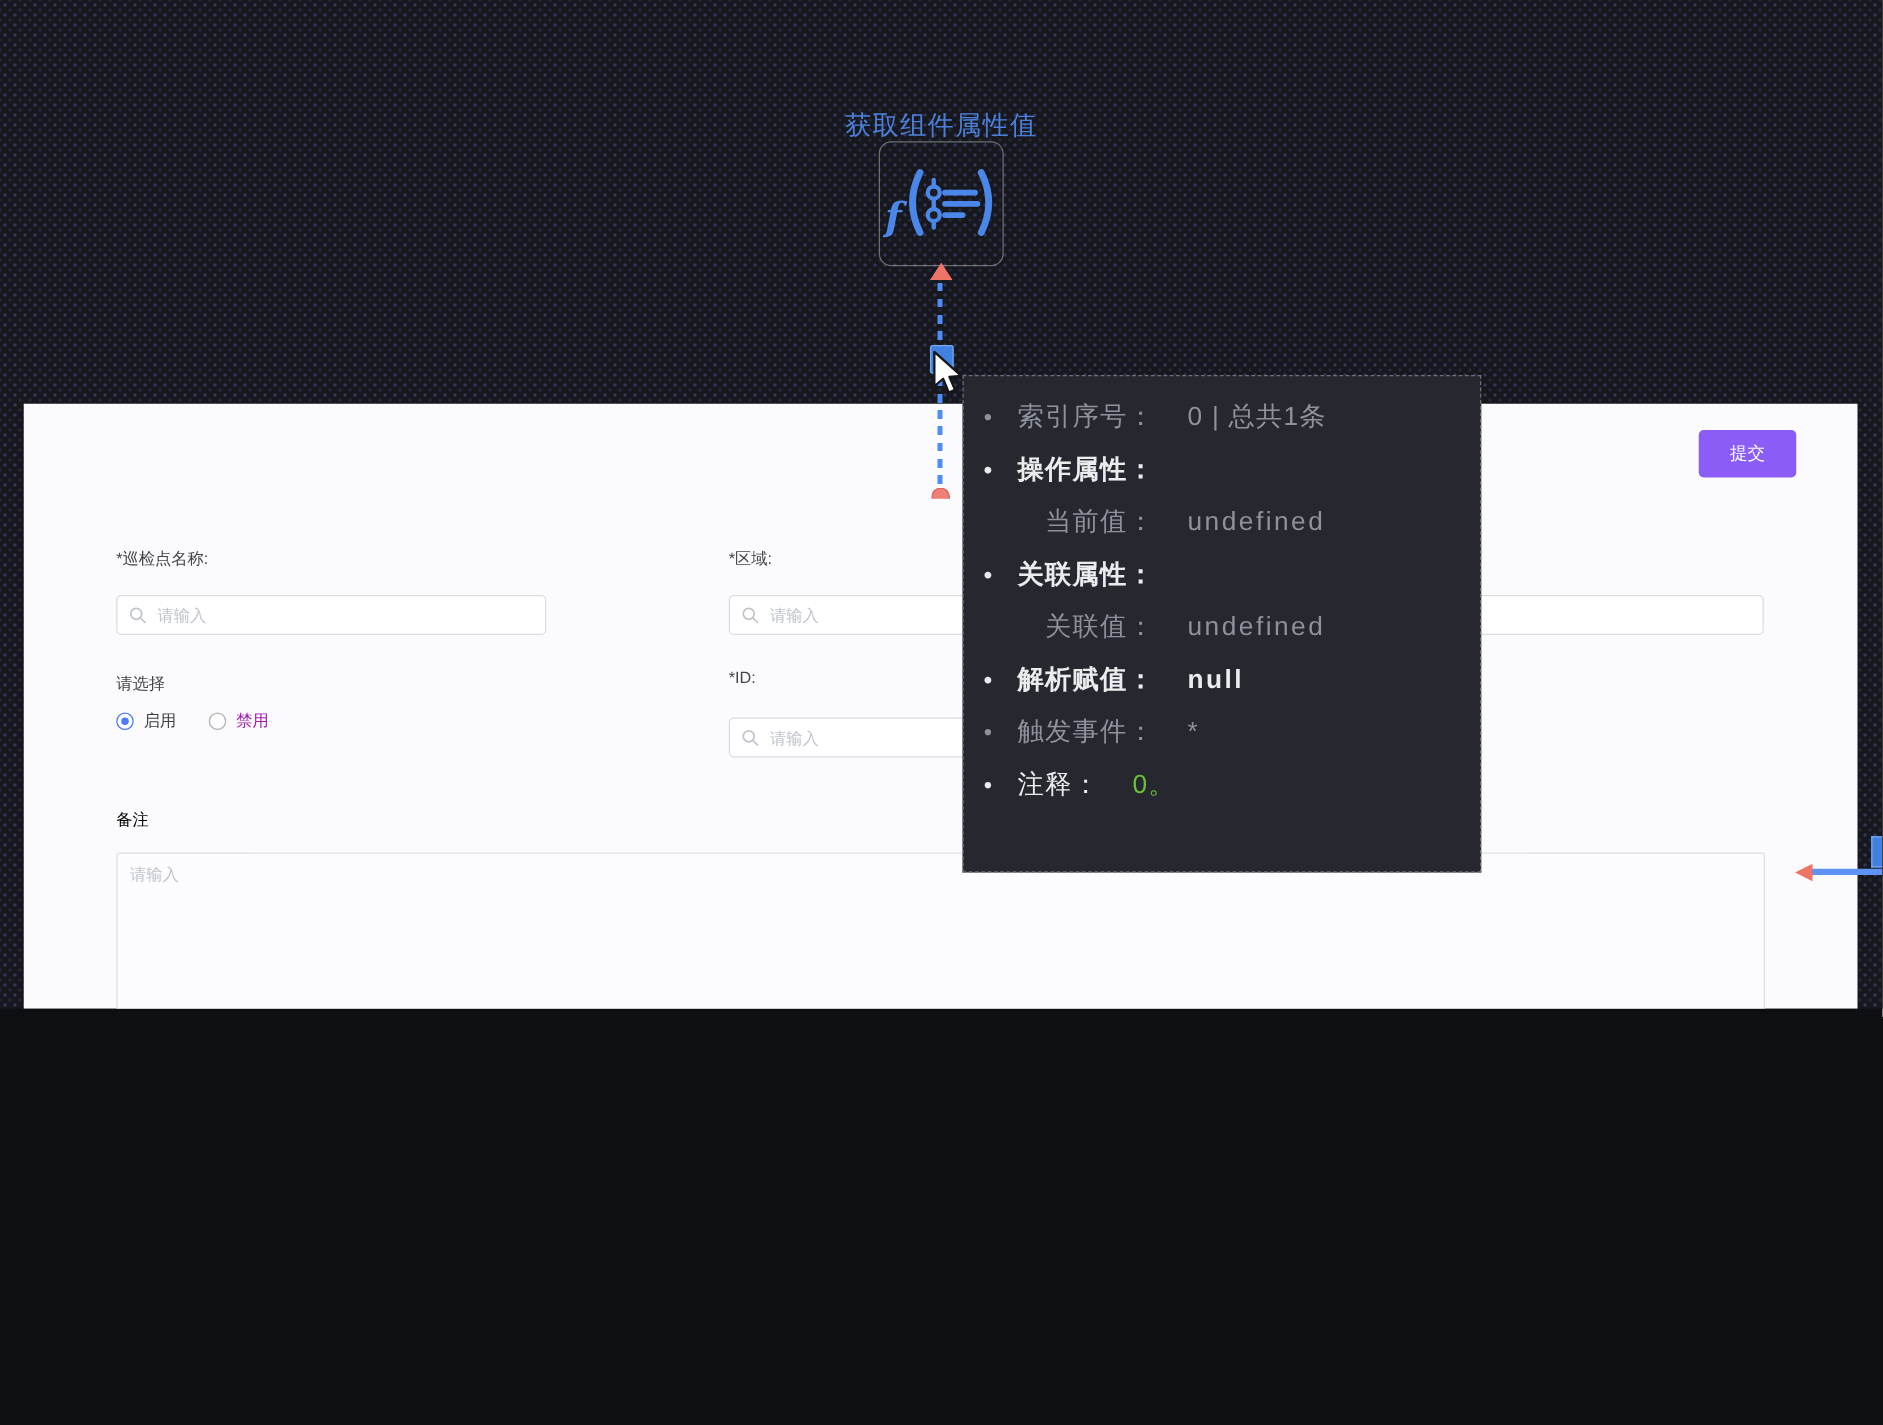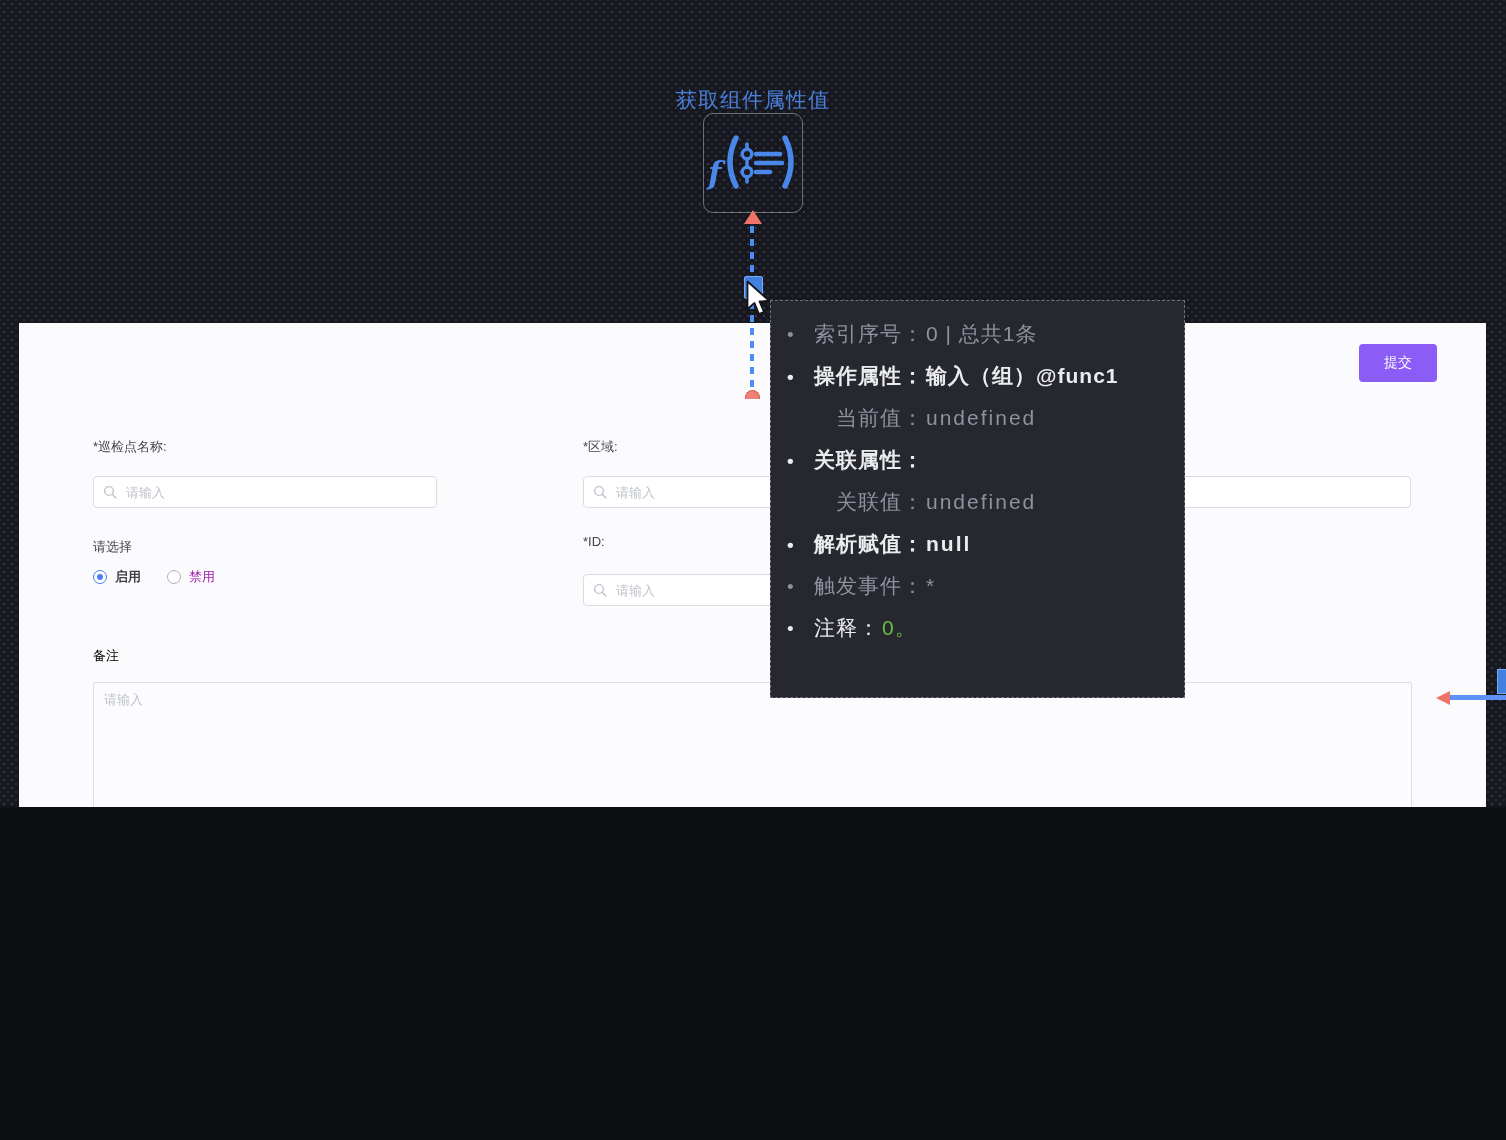--- a/index.html
+++ b/index.html
@@ -83,38 +83,38 @@
   .inp-wrap input::placeholder{color:#c0c4cc;}
   .inp-wrap .search-ic{position:absolute;left:10px;top:9px;}
   .radios{position:absolute;left:74px;top:245px;display:flex;align-items:center;}
   .radio{display:inline-flex;align-items:center;margin-right:26px;font-size:13px;cursor:pointer;}
   .rdot{width:14px;height:14px;border-radius:50%;margin-right:8px;box-sizing:border-box;position:relative;background:#fff;}
   .radio.sel .rdot{border:1px solid #4d7cf5;}
   .radio.sel .rdot::after{
     content:"";position:absolute;left:3px;top:3px;width:6px;height:6px;border-radius:50%;background:#4d7cf5;
   }
   .radio.unsel .rdot{border:1px solid #aeb3bc;}
-  .radio.sel .rlabel{color:#3f4147;font-weight:bold;}
+  .radio.sel .rlabel{color:#3f4147;}
   .radio.unsel .rlabel{color:#a21caf;}
   .remark-ta{
     position:absolute;left:74px;top:359px;width:1319px;height:270px;box-sizing:border-box;
     border:1px solid #dcdfe6;border-radius:2px;background:#fcfcfe;resize:none;
     font-size:13px;color:#333;font-family:inherit;padding:8px 10px;outline:none;
   }
   .remark-ta::placeholder{color:#c0c4cc;}
   
   .tooltip{
     position:absolute;left:770px;top:300px;width:415px;height:398px;z-index:5;
     background:#26272f;border:1px dashed #6d6f7a;box-sizing:border-box;
     padding:12px 8px 8px 8px;color:#ebecee;
   }
   .tt-title{font-size:21px;color:#d0d1d6;letter-spacing:1px;margin:4px 0 8px 0;}
   .tt-row{display:flex;align-items:baseline;height:42px;line-height:42px;font-size:21px;letter-spacing:1px;white-space:nowrap;}
   .tt-row .bullet{width:35px;padding-left:8px;box-sizing:border-box;font-size:19px;flex:none;}
-  .tt-row .lbl{margin-right:2px;flex:none;}
+  .tt-row .lbl{margin-right:26px;flex:none;}
   .tt-row.muted{color:#8e929c;}
   .tt-row.strong{color:#ebecee;font-weight:bold;}
   .tt-row.indent{padding-left:57px;color:#8e929c;}
   .tt-row.plain .lbl{color:#ebecee;}
   .tt-row.plain .val{color:#67c23a;}
   .mono-like{letter-spacing:2px;}
 </style>
 </head>
 <body>
 
@@ -195,21 +195,20 @@
 
     <div class="tt-row muted">
       <span class="bullet">•</span>
       <span class="lbl">索引序号：</span>
       <span class="val">0 | 总共1条</span>
     </div>
 
     <div class="tt-row strong">
       <span class="bullet">•</span>
       <span class="lbl">操作属性：</span>
-      <span class="val">输入（组）@func1</span>
     </div>
 
     <div class="tt-row indent">
       <span class="lbl">当前值：</span>
       <span class="val mono-like">undefined</span>
     </div>
 
     <div class="tt-row strong">
       <span class="bullet">•</span>
       <span class="lbl">关联属性：</span>

